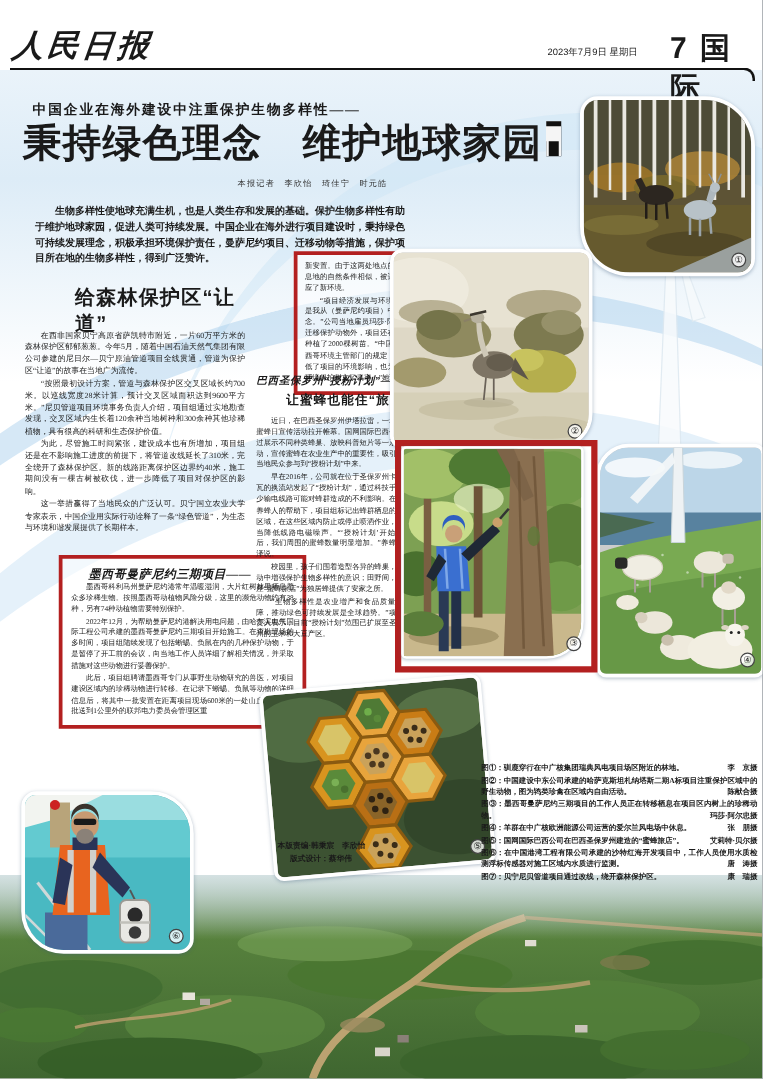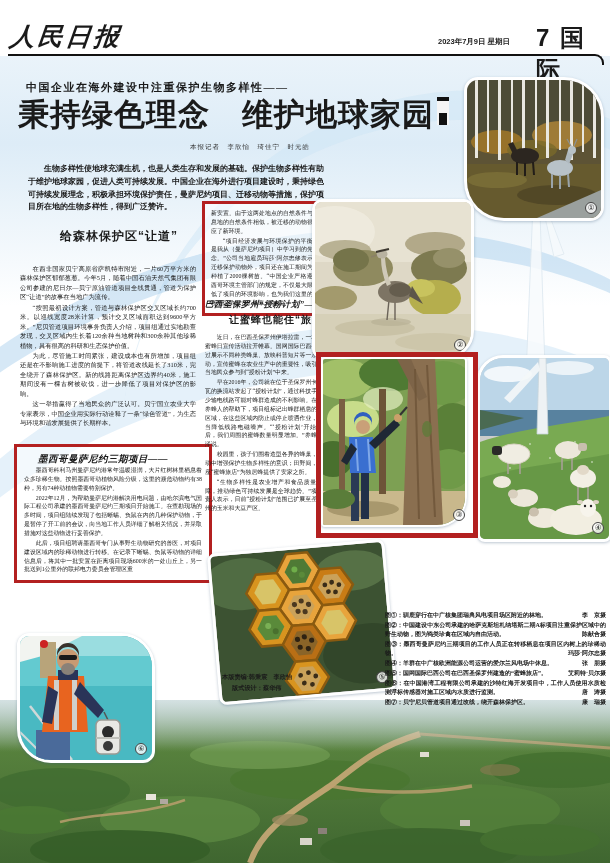--- a/index.html
+++ b/index.html
@@ -2,21 +2,21 @@
 <html><head>
 <meta charset="utf-8">
 <style>
   html,body{margin:0;padding:0;background:#888;}
   .page{position:relative;width:610px;height:863px;background:#ffffff;overflow:hidden;
         font-family:"Liberation Serif","DejaVu Serif",serif;color:#1a1a1a;}
   .abs{position:absolute;}
   
   .masthead{left:10px;top:20px;font-size:25px;font-weight:900;font-style:italic;
             letter-spacing:3px;transform:skewX(-6deg);}
-  .dateline{left:438px;top:37px;font-size:7.5px;font-weight:bold;font-family:"Liberation Sans",sans-serif;}
+  .dateline{left:438px;top:37px;font-size:7.5px;font-weight:normal;font-family:"Liberation Sans",sans-serif;}
   .pageno{left:536px;top:22px;font-size:24px;font-weight:900;font-family:"Liberation Sans",sans-serif;letter-spacing:2px;}
   .hrule{left:8px;top:54px;width:594px;height:9px;border-top:2px solid #111;
          border-right:2px solid #111;border-top-right-radius:9px;}
   
   .sky{left:0;top:56px;width:610px;height:250px;
        background:linear-gradient(180deg,#eaf3fa 0%,#ddecf7 35%,rgba(255,255,255,0)100%);}
   .swoosh{border-radius:50%;border-style:solid;border-color:rgba(164,205,236,.45);
           border-width:26px 0 0 0;background:transparent;}
   .sw1{left:-180px;top:240px;width:950px;height:620px;transform:rotate(-14deg);}
   .sw2{left:-120px;top:330px;width:900px;height:560px;transform:rotate(-10deg);
@@ -27,22 +27,22 @@
   .kicker{left:26px;top:80px;font-size:11px;font-weight:bold;letter-spacing:1.5px;}
   .title{left:18px;top:94px;width:436px;font-size:31px;font-weight:900;letter-spacing:1px;
          font-family:"Liberation Sans",sans-serif;white-space:nowrap;}
   .byline{left:140px;top:143px;width:220px;text-align:center;font-size:6.5px;color:#333;letter-spacing:1px;}
   .intro{left:28px;top:163px;width:296px;font-size:8px;line-height:1.6;text-align:justify;
          text-indent:2em;font-weight:600;}
   .colbody p{margin:0 0 1px 0;text-indent:2em;text-align:justify;}
   .small{font-size:6.3px;line-height:1.5;}
   .tiny{font-size:5.9px;line-height:1.5;}
   .seckick{font-size:9.5px;font-style:italic;font-weight:600;letter-spacing:.5px;}
-  .sectitle{font-size:12px;font-weight:900;letter-spacing:1px;font-family:"Liberation Sans",sans-serif;}
-  .redbox{border:3.5px solid #b32020;background:rgba(255,255,255,.55);}
+  .sectitle{font-size:16px;font-weight:900;letter-spacing:1px;font-family:"Liberation Sans",sans-serif;}
+  .redbox{border:3.5px solid #b32020;background:rgba(255,255,255,.55);margin-left:33px;}
   
   .ph{border:3px solid #fff;box-shadow:0 1px 3px rgba(60,90,120,.35);overflow:hidden;background:#ccc;}
   .badge{position:absolute;width:10px;height:10px;border:1px solid #444;border-radius:50%;
          background:rgba(255,255,255,.8);font-size:7.5px;line-height:10px;text-align:center;
          font-family:"Liberation Sans",sans-serif;color:#222;}
   .capline{font-size:6px;line-height:1.45;text-align:justify;margin:0 0 1.5px 0;font-weight:600;}
   .capline b{font-weight:900;}
   .capline .cr{float:right;font-weight:700;}
   .credits{font-size:6.2px;line-height:1.7;font-weight:600;}
   .seal{left:437px;top:97px;width:12px;height:28px;background:#111;

